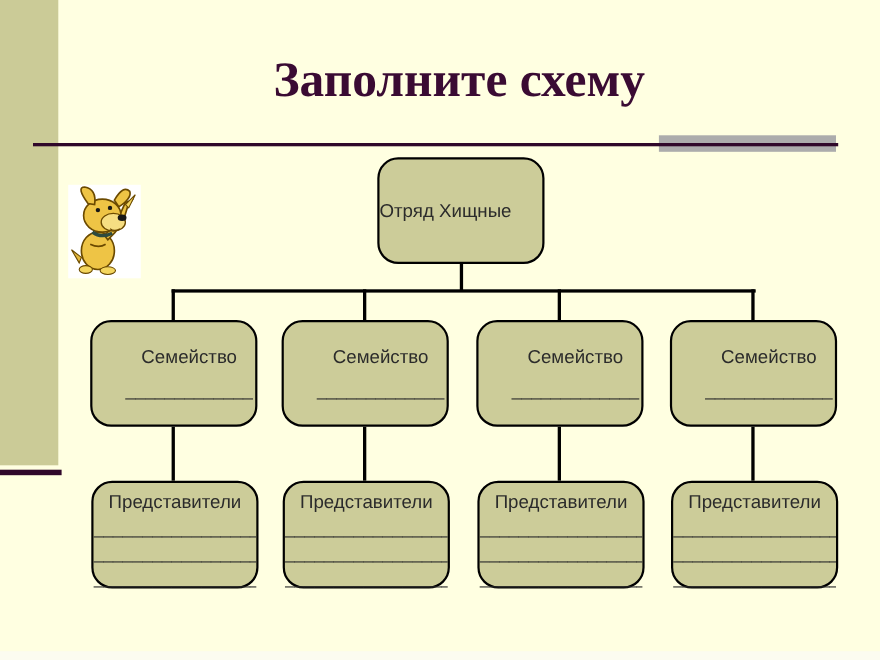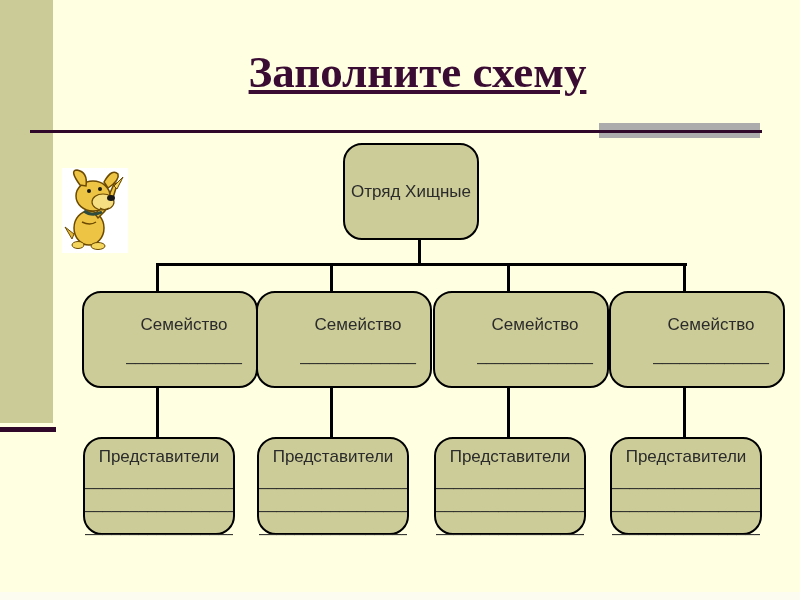--- a/index.html
+++ b/index.html
@@ -8,42 +8,42 @@
     background:#FFFFE1;
     font-family:"Liberation Sans","DejaVu Sans",sans-serif;
   }
   
   .side-bar{position:absolute;left:0;top:0;width:53px;height:423px;background:#CBCB97;}
   .side-bar-rule{position:absolute;left:0;top:427px;width:56px;height:5px;background:#30082A;}
   
   .title{
     position:absolute;left:35px;right:0;top:48px;text-align:center;
     font-family:"Liberation Serif","DejaVu Serif",serif;
-    font-weight:bold;font-size:45px;line-height:1.1;color:#3A0B33;text-decoration:underline;
+    font-weight:bold;font-size:45px;line-height:1.1;color:#3A0B33;
   }
   .title-rule{position:absolute;left:30px;top:130px;width:732px;height:3px;background:#30082A;z-index:3;}
   .title-accent{position:absolute;left:599px;top:123px;width:161px;height:15px;background:#ACACAC;z-index:2;}
   
   .dog-box{position:absolute;left:62px;top:168px;width:66px;height:85px;background:#FFFFFF;}
   
   .node{
     position:absolute;background:#CCCC99;border:2px solid #000;border-radius:19px;
     box-sizing:border-box;color:#2B2B2B;text-align:center;
   }
-  .root-node{left:343px;top:143px;width:136px;height:97px;display:flex;align-items:center;justify-content:center;font-size:17px;}
+  .root-node{left:343px;top:143px;width:152px;height:97px;display:flex;align-items:center;font-size:17px;}
   
   .line{position:absolute;background:#000;}
   .trunk-v{left:418px;top:239px;width:3px;height:26px;}
   .trunk-h{left:156px;top:263px;width:531px;height:3px;}
   .drop{top:263px;width:3px;height:29px;}
   .drop1{left:156px;} .drop2{left:330px;} .drop3{left:507px;} .drop4{left:683px;}
   
   .family-col{position:absolute;top:291px;width:152px;height:244px;}
   .col1{left:82px;} .col2{left:256px;} .col3{left:433px;} .col4{left:609px;}
-  .family-box{left:0;top:0;width:176px;height:97px;padding-top:22px;padding-left:28px;}
+  .family-box{left:0;top:0;width:152px;height:97px;padding-top:22px;padding-left:28px;}
   .family-box .node-label{font-size:17px;}
   .family-box .blank{margin-top:9px;}
   .mid-line{position:absolute;left:74px;top:97px;width:3px;height:49px;background:#000;}
   .reps-box{left:1px;top:146px;width:152px;height:98px;padding-top:8px;}
   .reps-box .node-label{font-size:17px;margin-bottom:2px;}
   .blank{font-size:16px;line-height:23px;color:#2B2B2B;white-space:nowrap;overflow:hidden;}
   .bottom-strip{position:absolute;left:0;top:592px;width:800px;height:8px;background:#FCFCF0;}
 </style>
 </head>
 <body>

